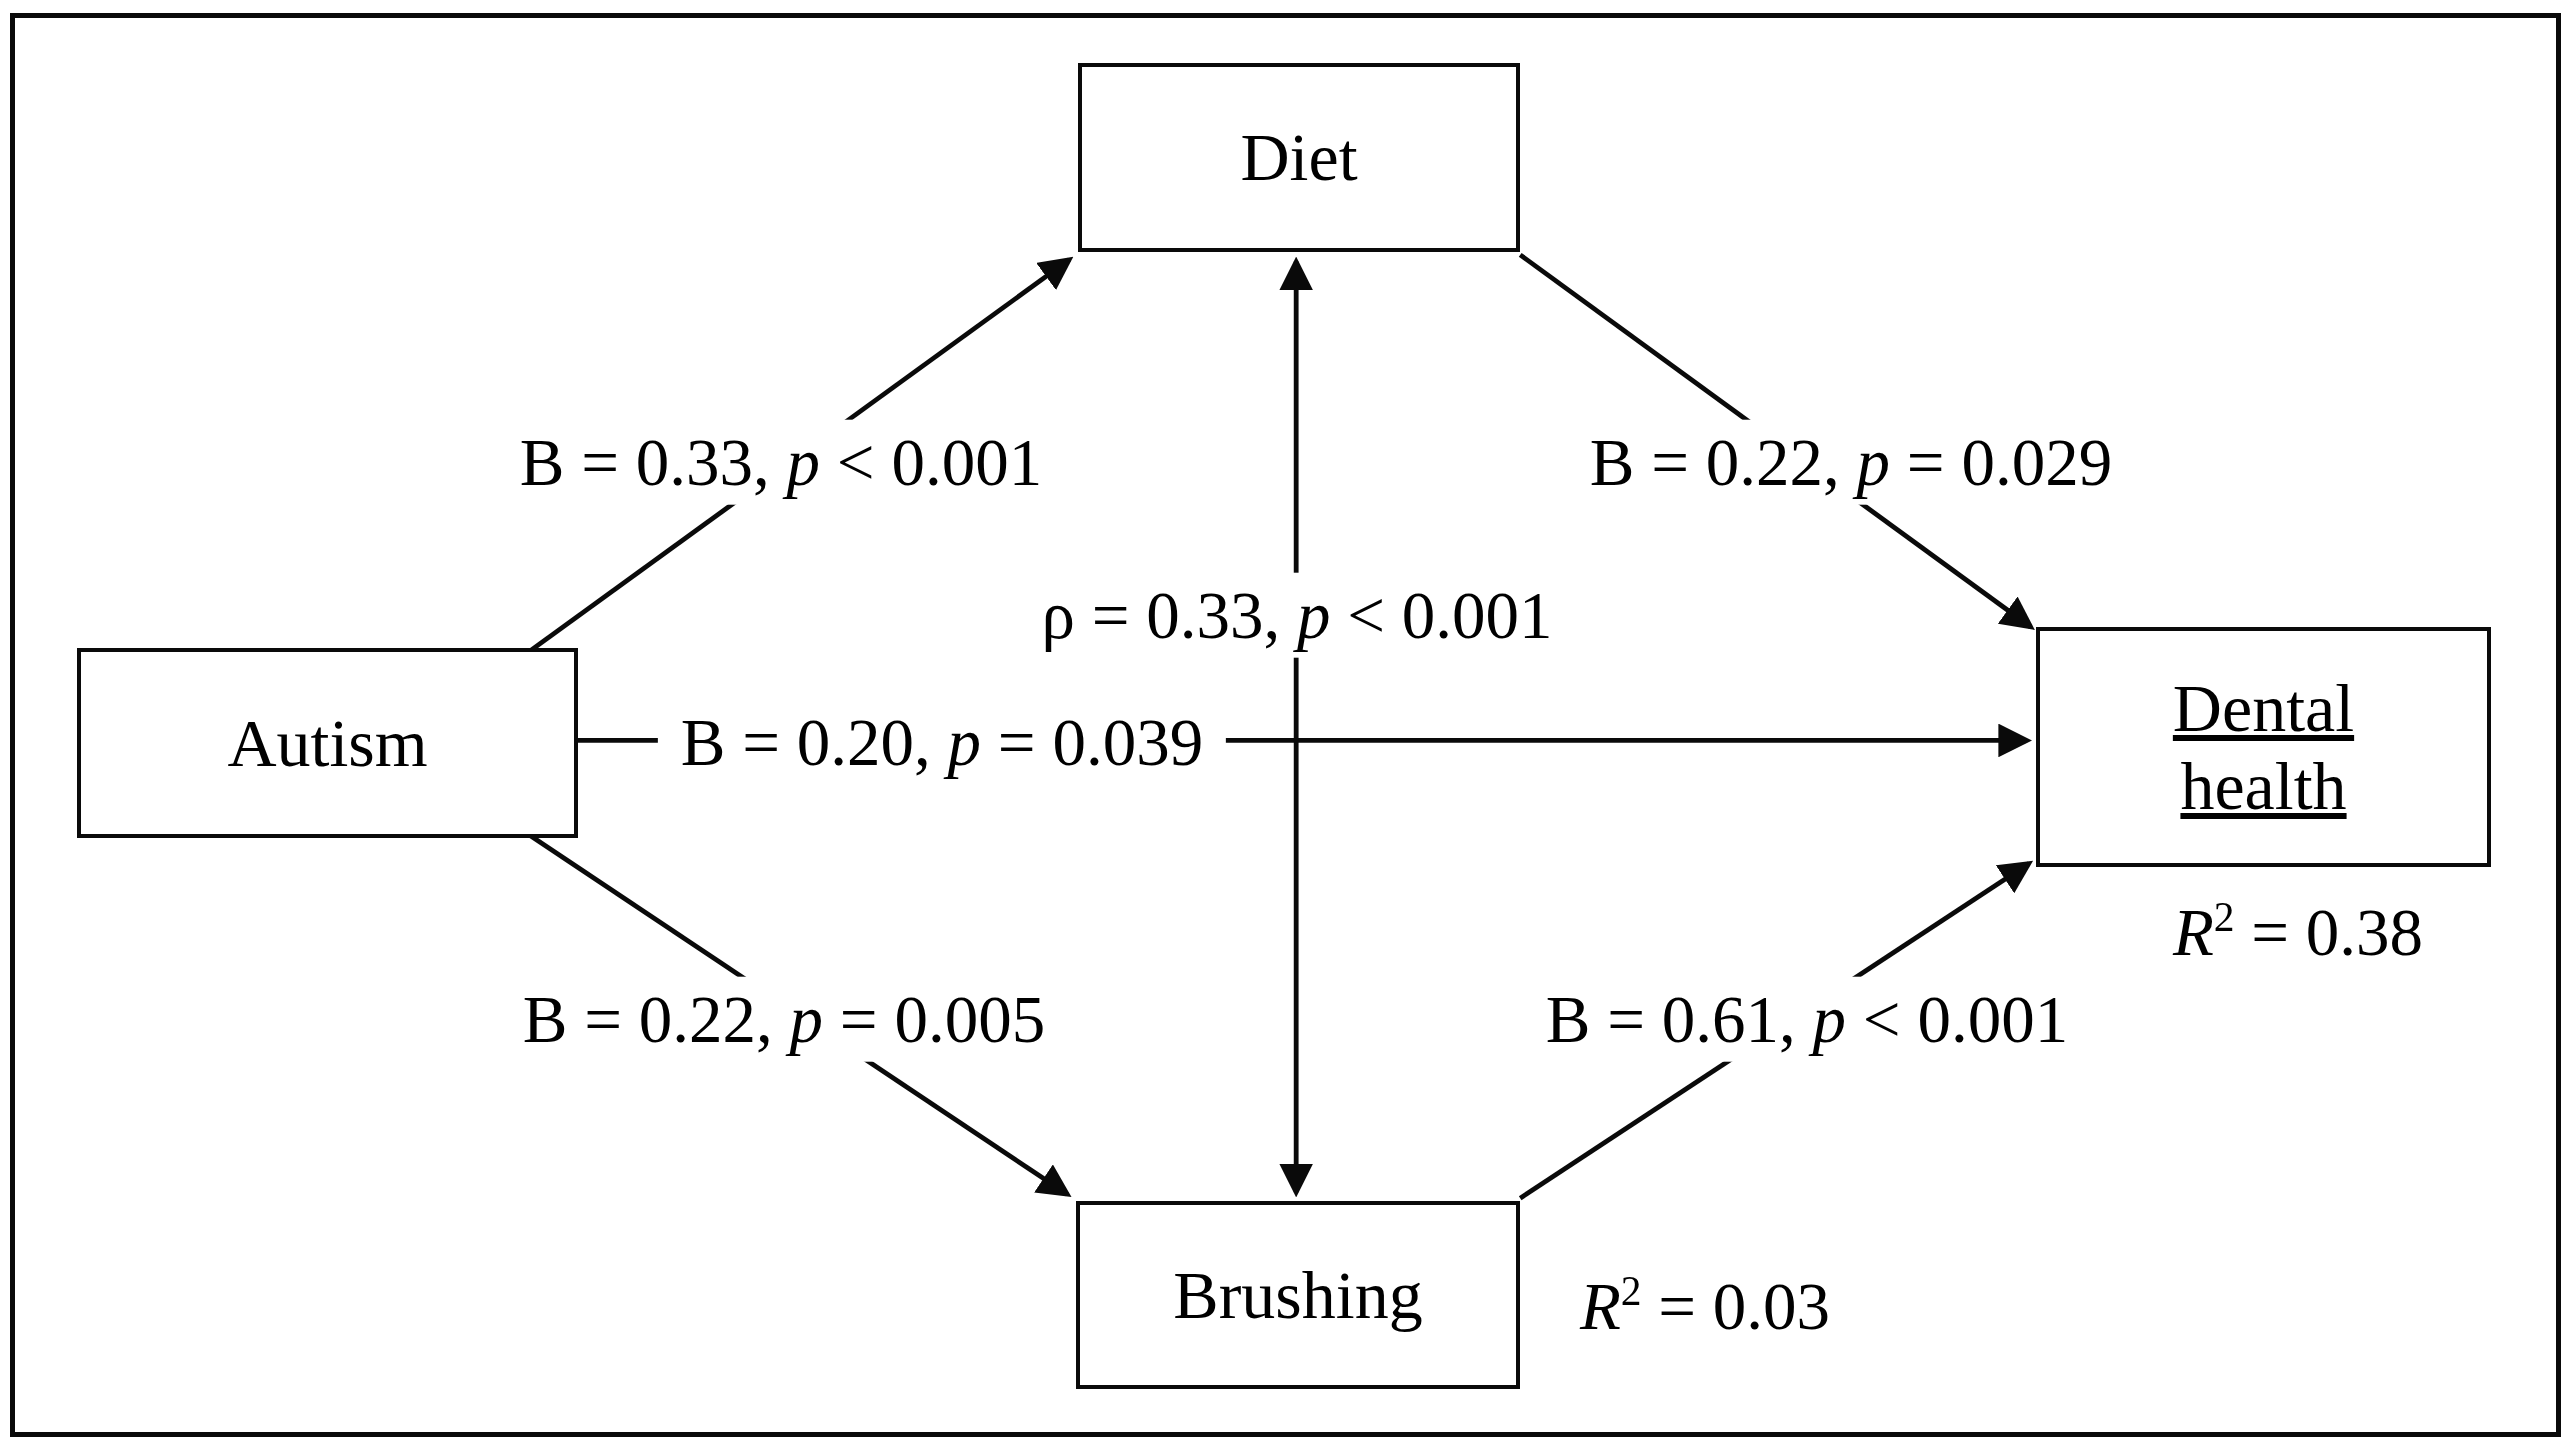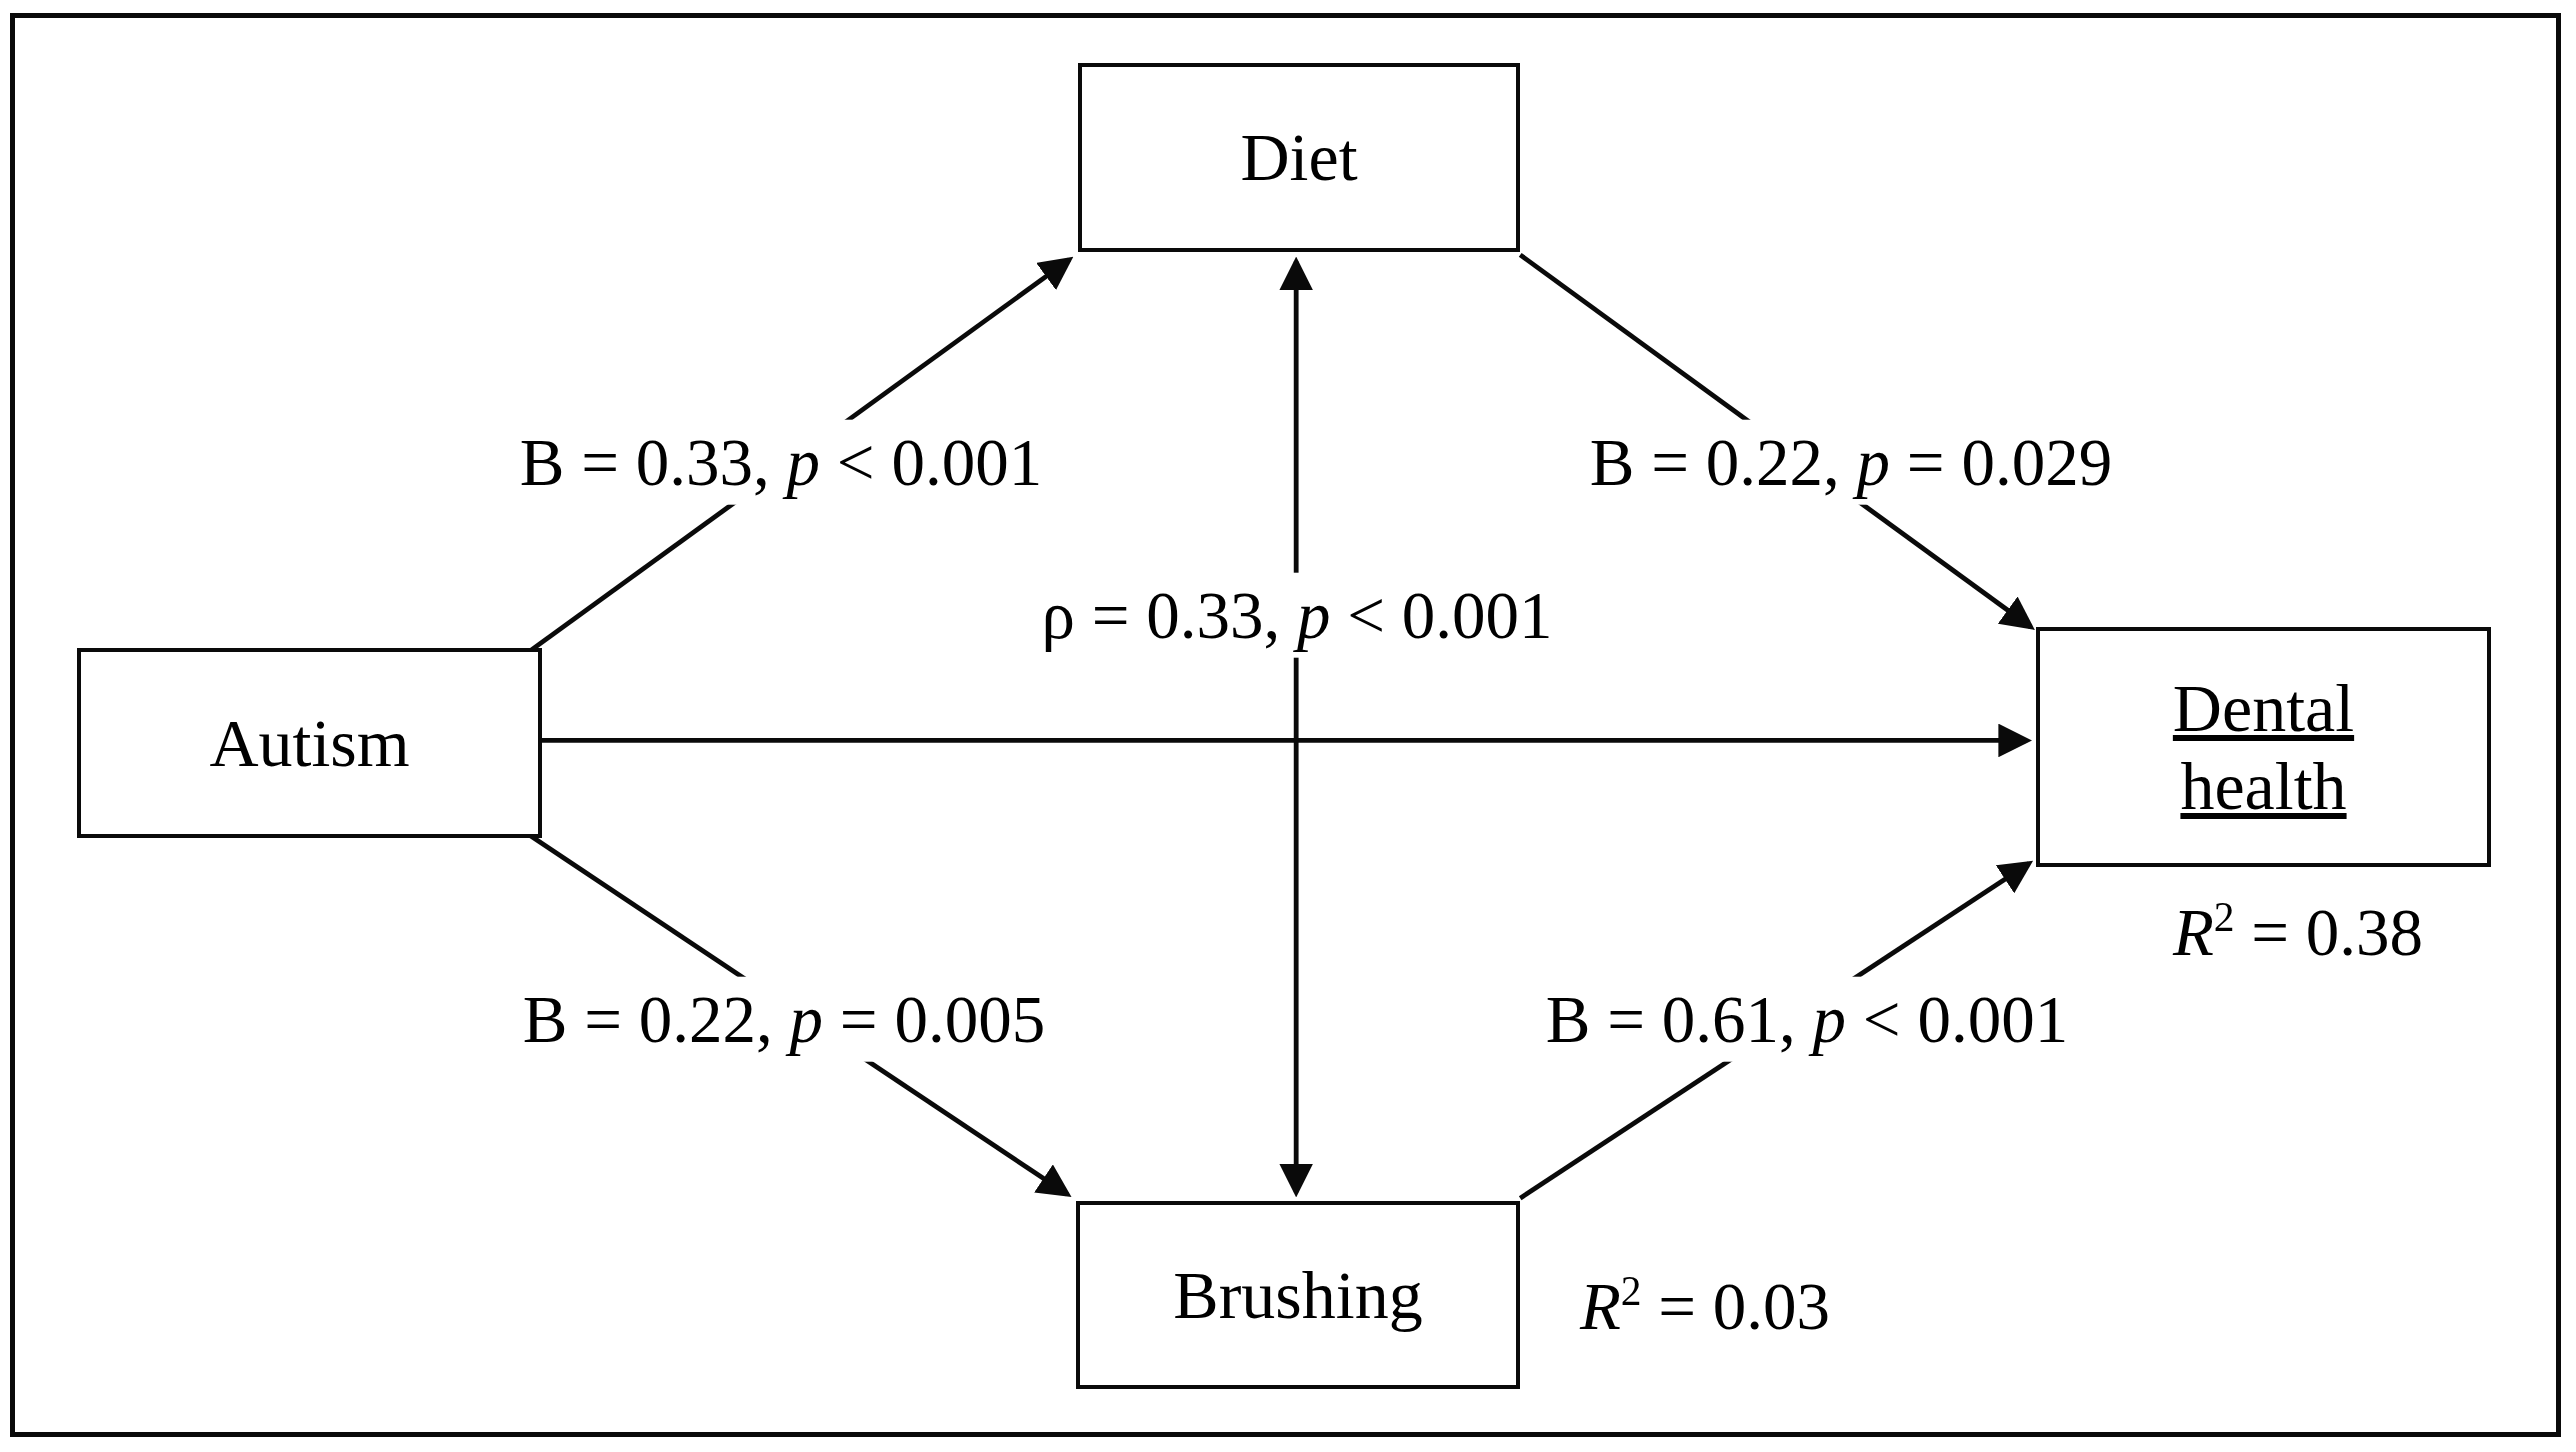--- a/index.html
+++ b/index.html
@@ -29,21 +29,21 @@
     box-sizing: border-box;
     display: flex;
     flex-direction: column;
     align-items: center;
     justify-content: center;
     font-size: 68px;
     line-height: 1.15;
     z-index: 2;
     text-align: center;
   }
-  #node-autism   { left: 77px;   top: 648px;  width: 465px; height: 190px; }
+  #node-autism   { left: 77px;   top: 648px;  width: 501px; height: 190px; }
   #node-diet     { left: 1078px; top: 63px;   width: 442px; height: 189px; }
   #node-brushing { left: 1076px; top: 1201px; width: 444px; height: 188px; }
   #node-dental   { left: 2036px; top: 627px;  width: 455px; height: 240px; text-decoration: underline; }
   .plabel {
     position: absolute;
     transform: translate(-50%, -50%);
     white-space: nowrap;
     background: #ffffff;
     font-size: 67px;
     padding: 3.8px 23px;
@@ -111,20 +111,23 @@
   </div>
 
   <div class="plabel lbl-diet-dh">
     <span>B = 0.22, </span><i>p</i><span> = 0.029</span>
   </div>
 
   <div class="plabel lbl-rho">
     <span>ρ = 0.33, </span><i>p</i><span> &lt; 0.001</span>
   </div>
 
+  <div class="plabel lbl-direct">
+    <span>B = 0.20, </span><i>p</i><span> = 0.039</span>
+  </div>
 
   <div class="plabel lbl-a-br">
     <span>B = 0.22, </span><i>p</i><span> = 0.005</span>
   </div>
 
   <div class="plabel lbl-br-dh">
     <span>B = 0.61, </span><i>p</i><span> &lt; 0.001</span>
   </div>
 
 

